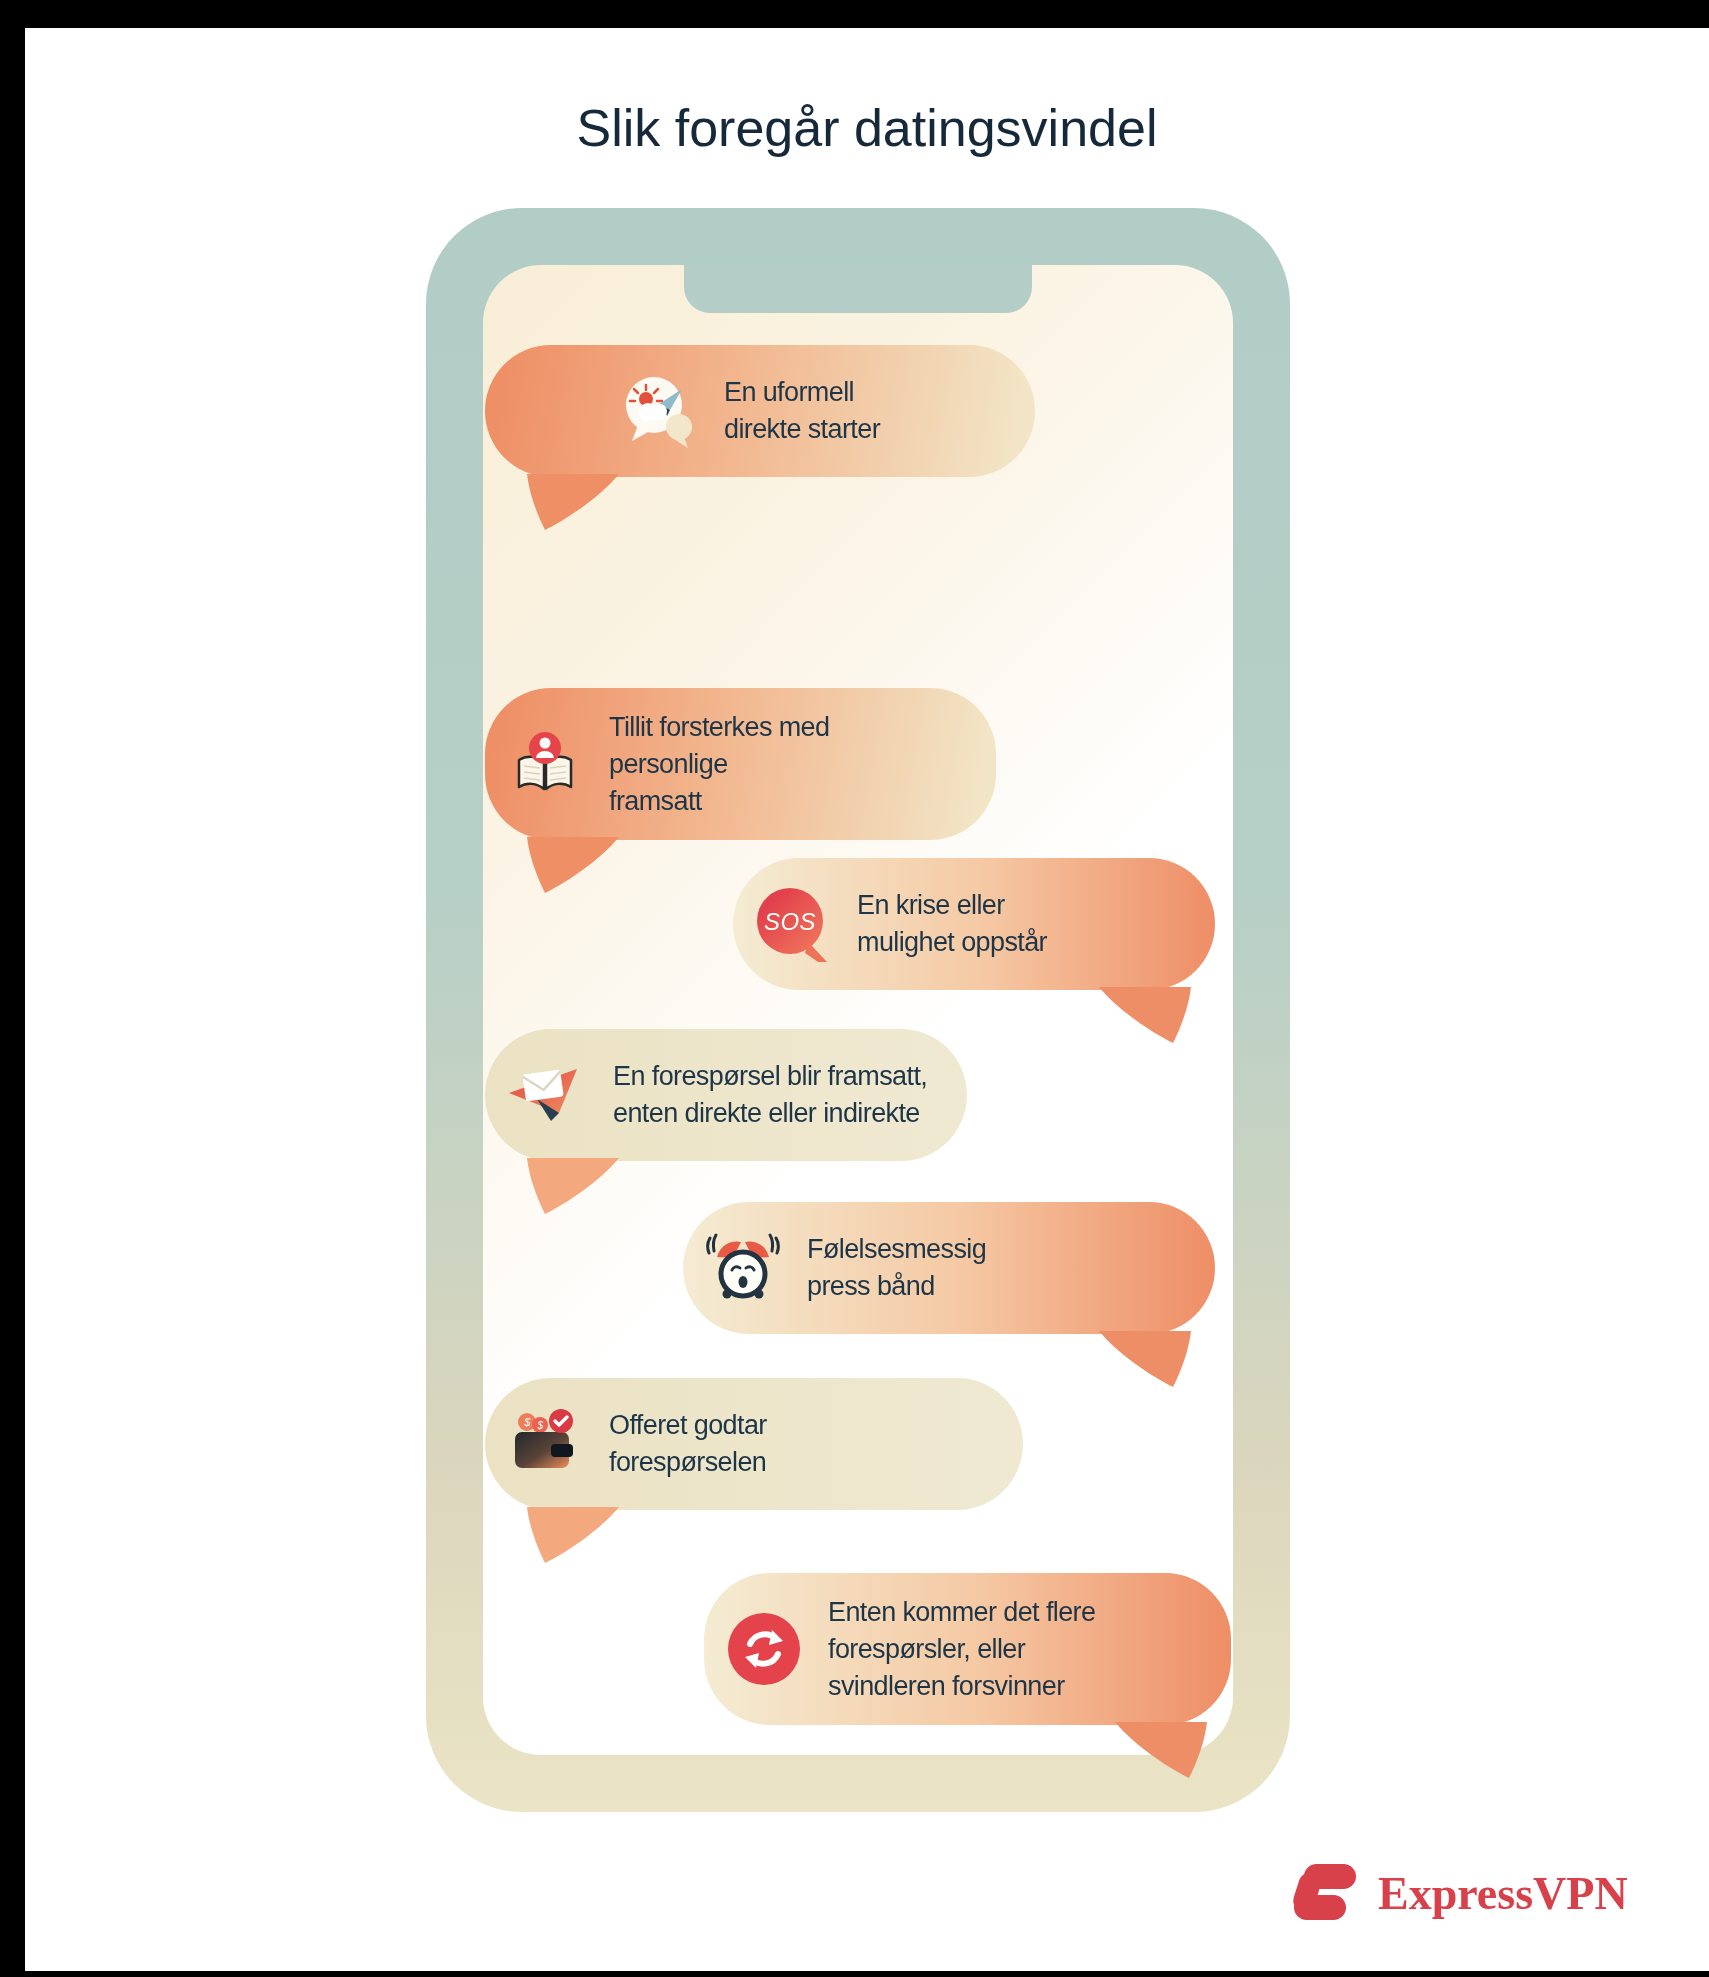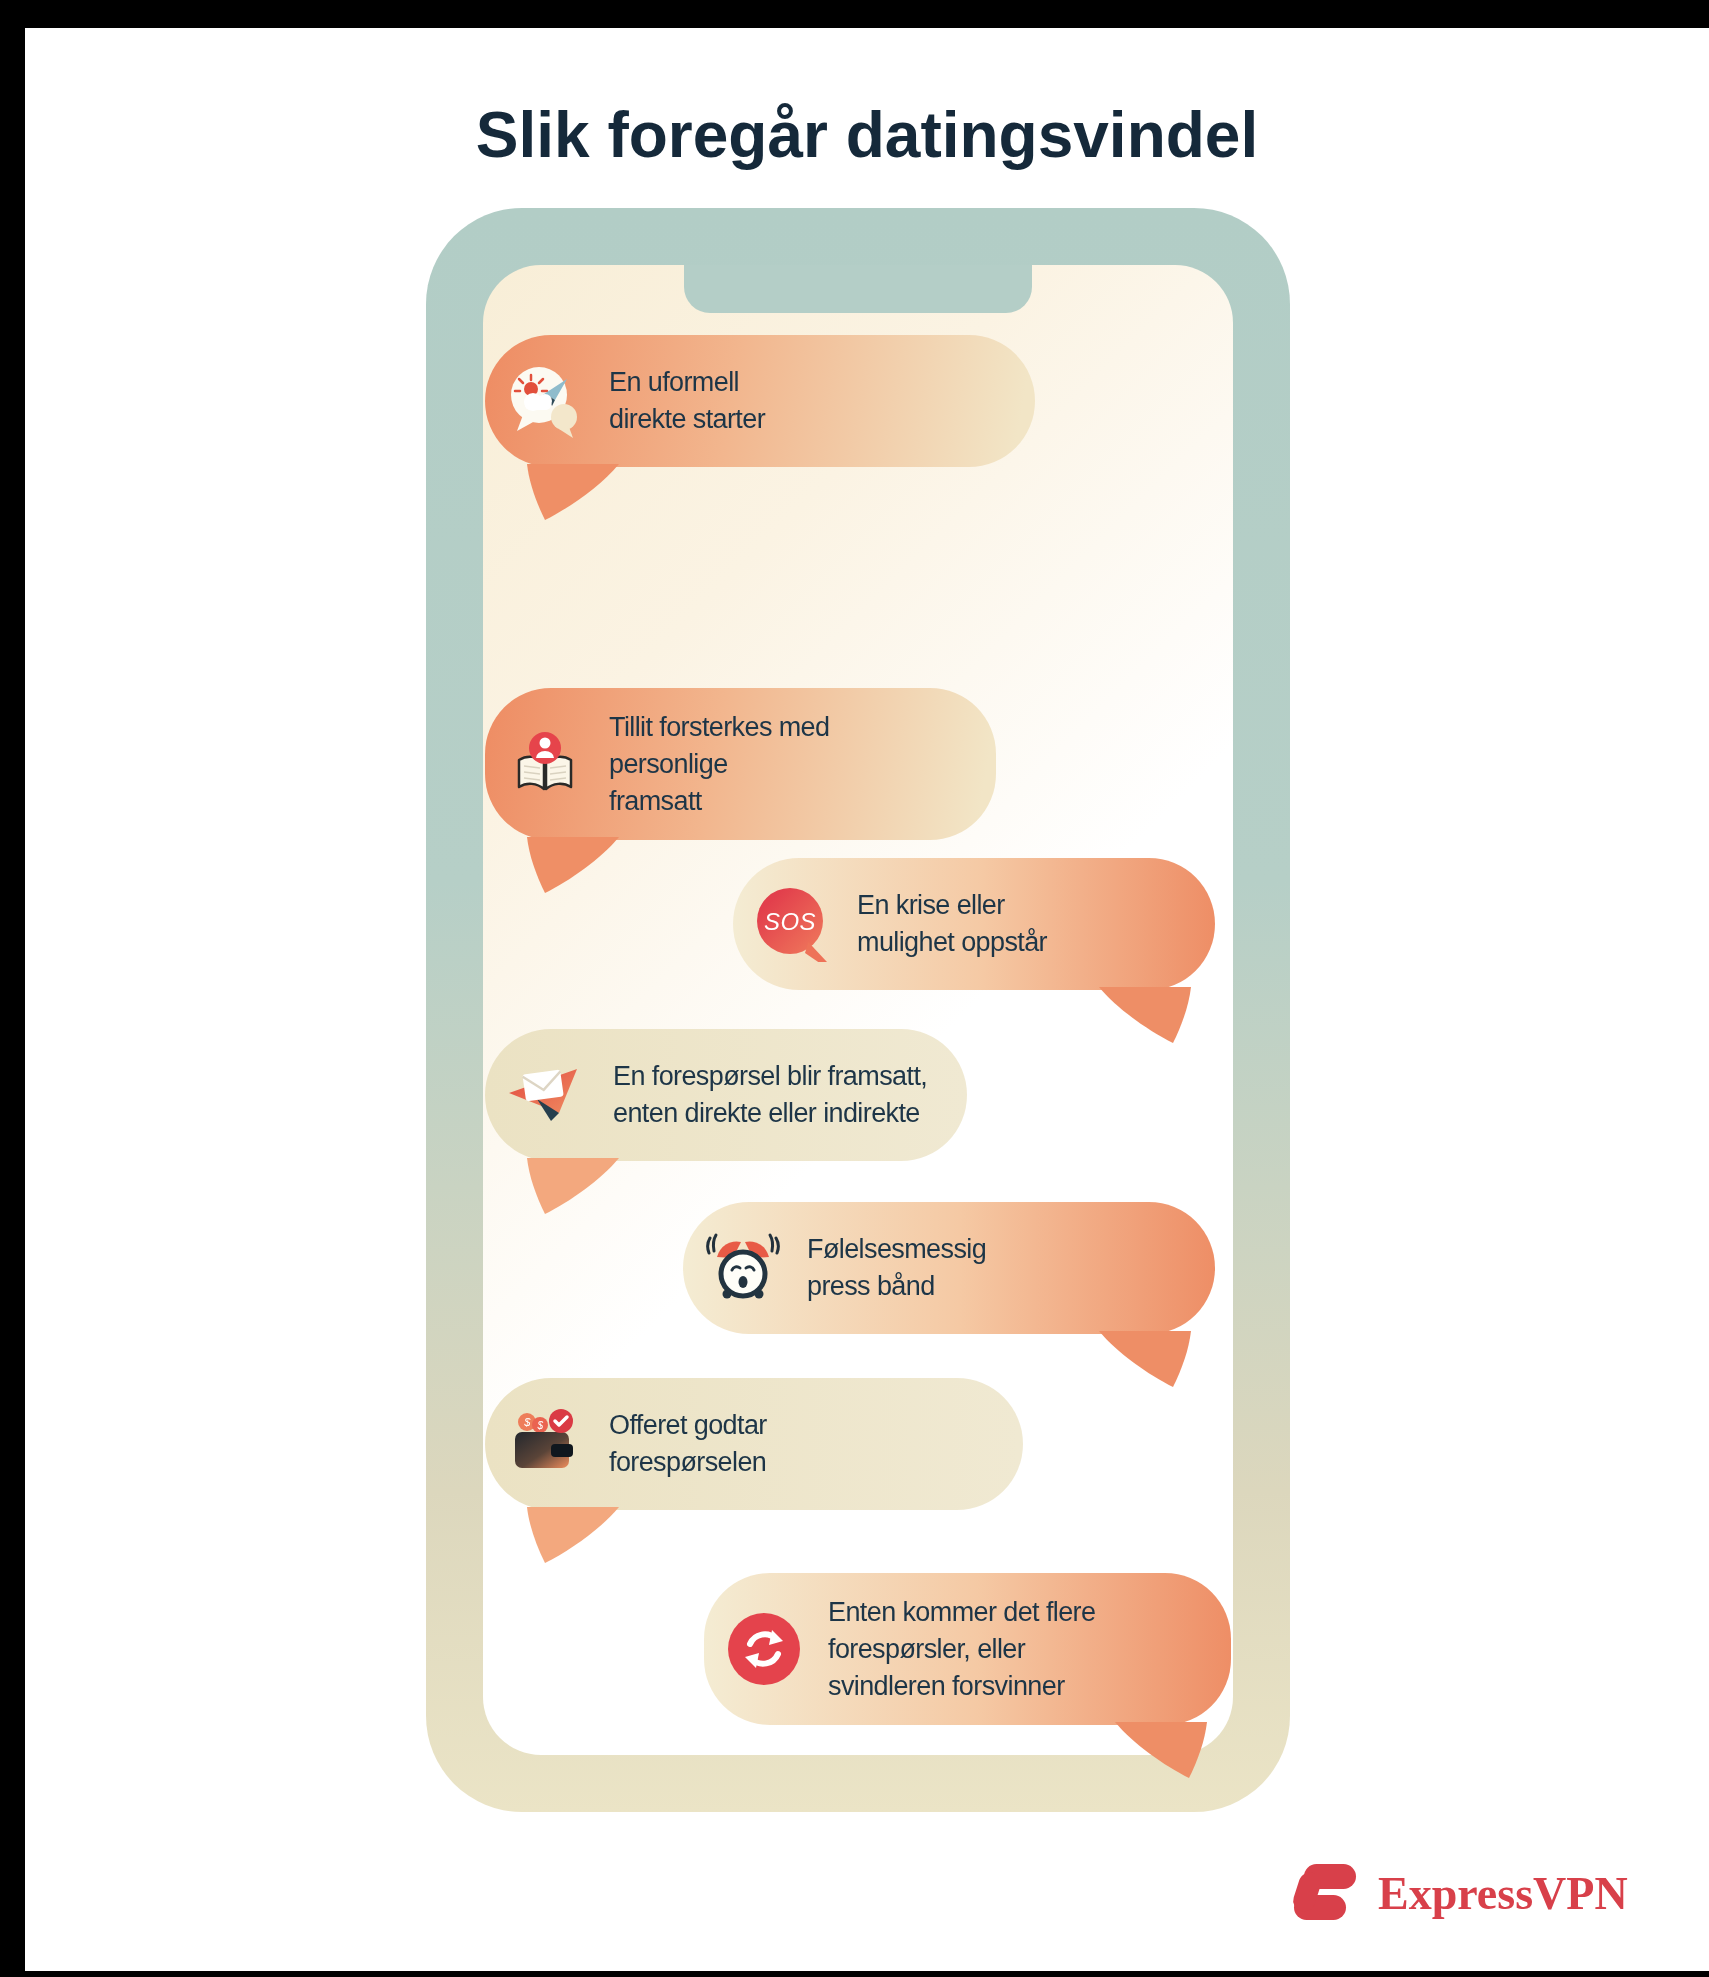--- a/index.html
+++ b/index.html
@@ -7,21 +7,21 @@
     position:relative; width:1709px; height:1977px;
     background:#000; overflow:hidden;
     font-family:"Liberation Sans", sans-serif;
   }
   .canvas {
     position:absolute; left:25px; top:28px; width:1684px; height:1943px;
     background:#ffffff;
   }
   .title {
     position:absolute; left:25px; top:98px; width:1684px;
-    text-align:center; font-size:64px; font-weight:700; color:#15293a;
+    text-align:center; font-size:52px; font-weight:400; color:#15293a;
   }
   
   .phone {
     position:absolute; left:426px; top:208px; width:864px; height:1604px;
     border-radius:96px;
     background:linear-gradient(180deg,#b2cdc6 0%,#b6cfc7 42%,#dcd7bd 80%,#ebe4c6 100%);
   }
   .screen {
     position:absolute; left:483px; top:265px; width:750px; height:1490px;
     border-radius:58px;
@@ -42,21 +42,21 @@
   .h2 { height:132px; }
   .h3 { height:152px; }
   .grad-left  { background:linear-gradient(100deg,#ee8c63 0%,#f2b68e 45%,#f2e5c6 96%); }
   .grad-right { background:linear-gradient(90deg,#f4ecd3 0%,#f5c9a4 52%,#ee8e66 100%); }
   .cream      { background:linear-gradient(90deg,#ebe2c3 0%,#f0e9d2 100%); }
   .icon { width:76px; height:76px; flex:0 0 auto; position:relative;font-style:italic; }
   .icon svg { position:absolute; inset:0; width:76px; height:76px; }
   .tail { position:absolute; top:calc(100% - 3px); width:100px; height:58px; }
   .tail.tl { left:38px; }
   .tail.tr { right:20px; }
-  #b1 { left:485px; top:335px;  min-width:488px; }
+  #b1 { left:485px; top:345px;  min-width:488px;justify-content:center; }
   #b2 { right:494px; top:515px; min-width:403px; }
   #b3 { left:485px; top:688px;  min-width:449px; }
   #b4 { right:494px; top:858px; min-width:420px; }
   #b5 { left:485px; top:1029px;gap:30px; }
   #b6 { right:494px; top:1202px; min-width:470px; }
   #b7 { left:485px; top:1378px; min-width:476px; }
   #b8 { right:478px; top:1542px; min-width:465px;margin-top:31px; }
   
   .sos-circle {
     position:absolute; left:2px; top:2px; width:66px; height:66px; border-radius:50%;

